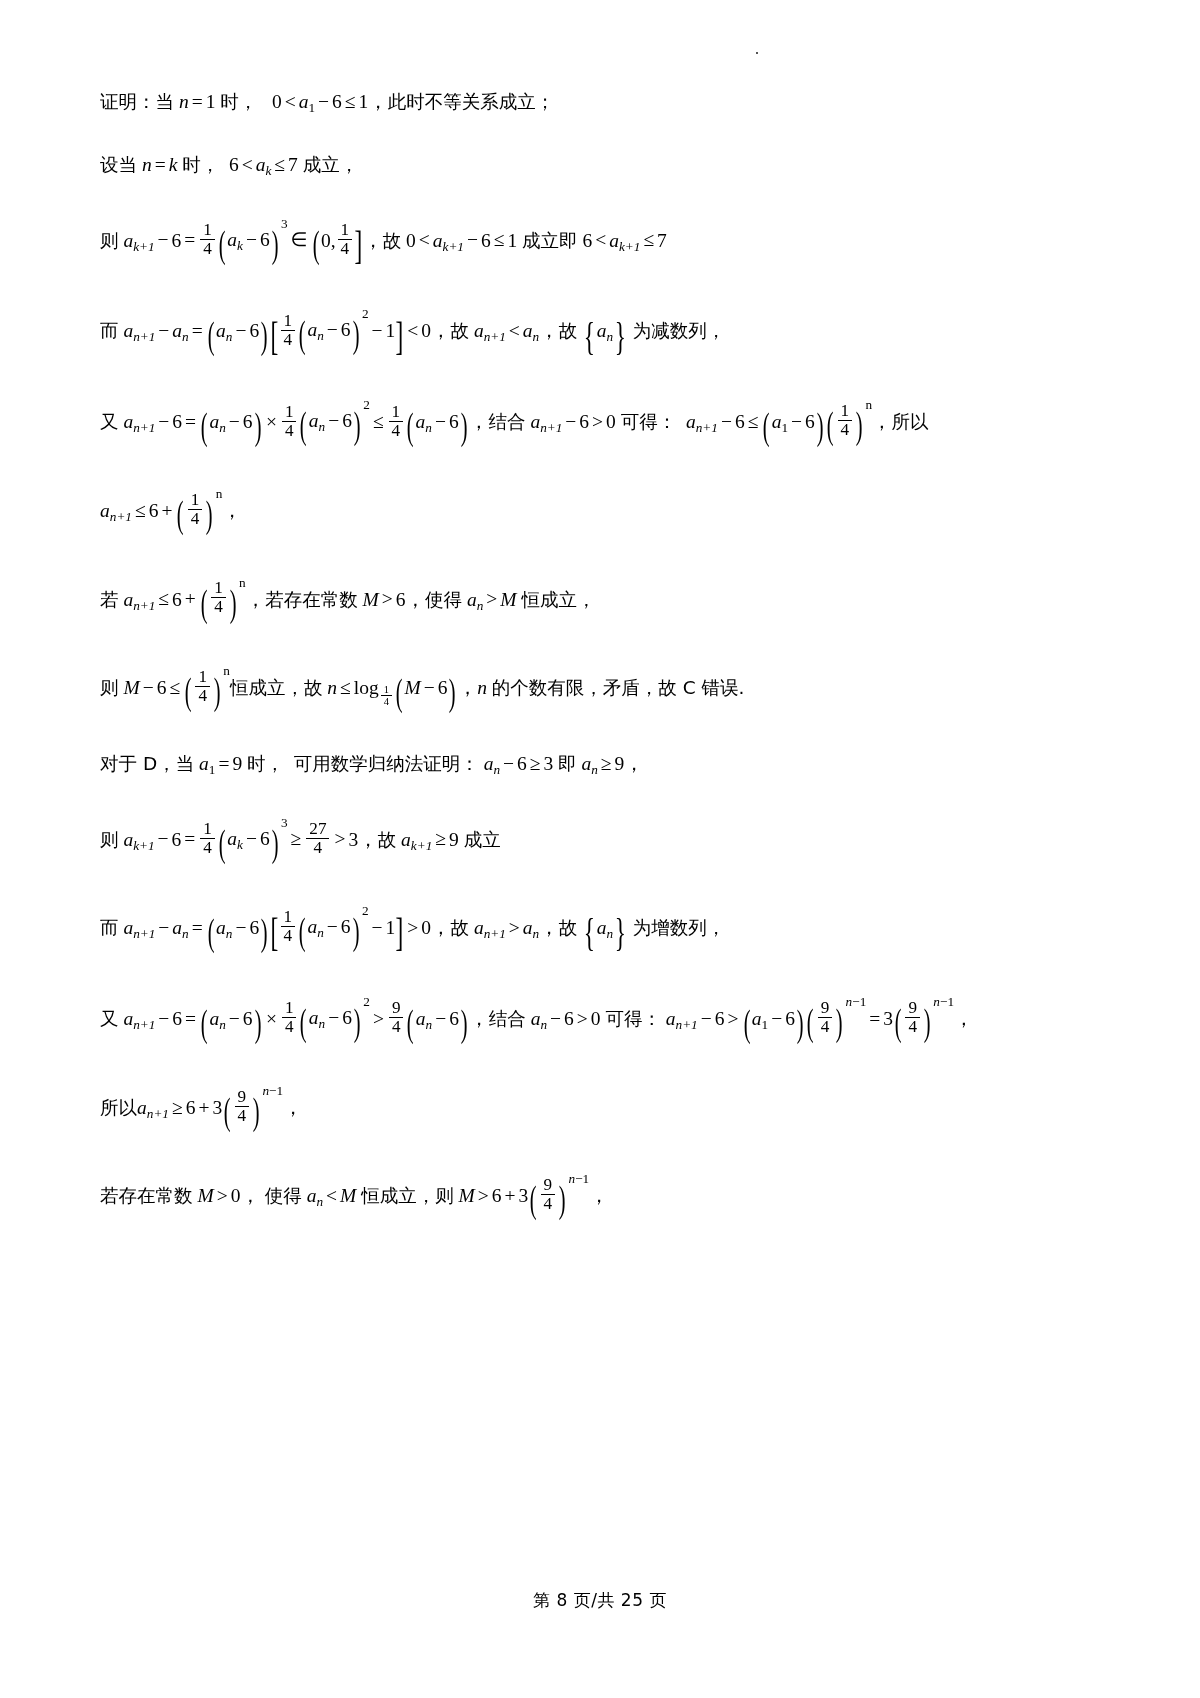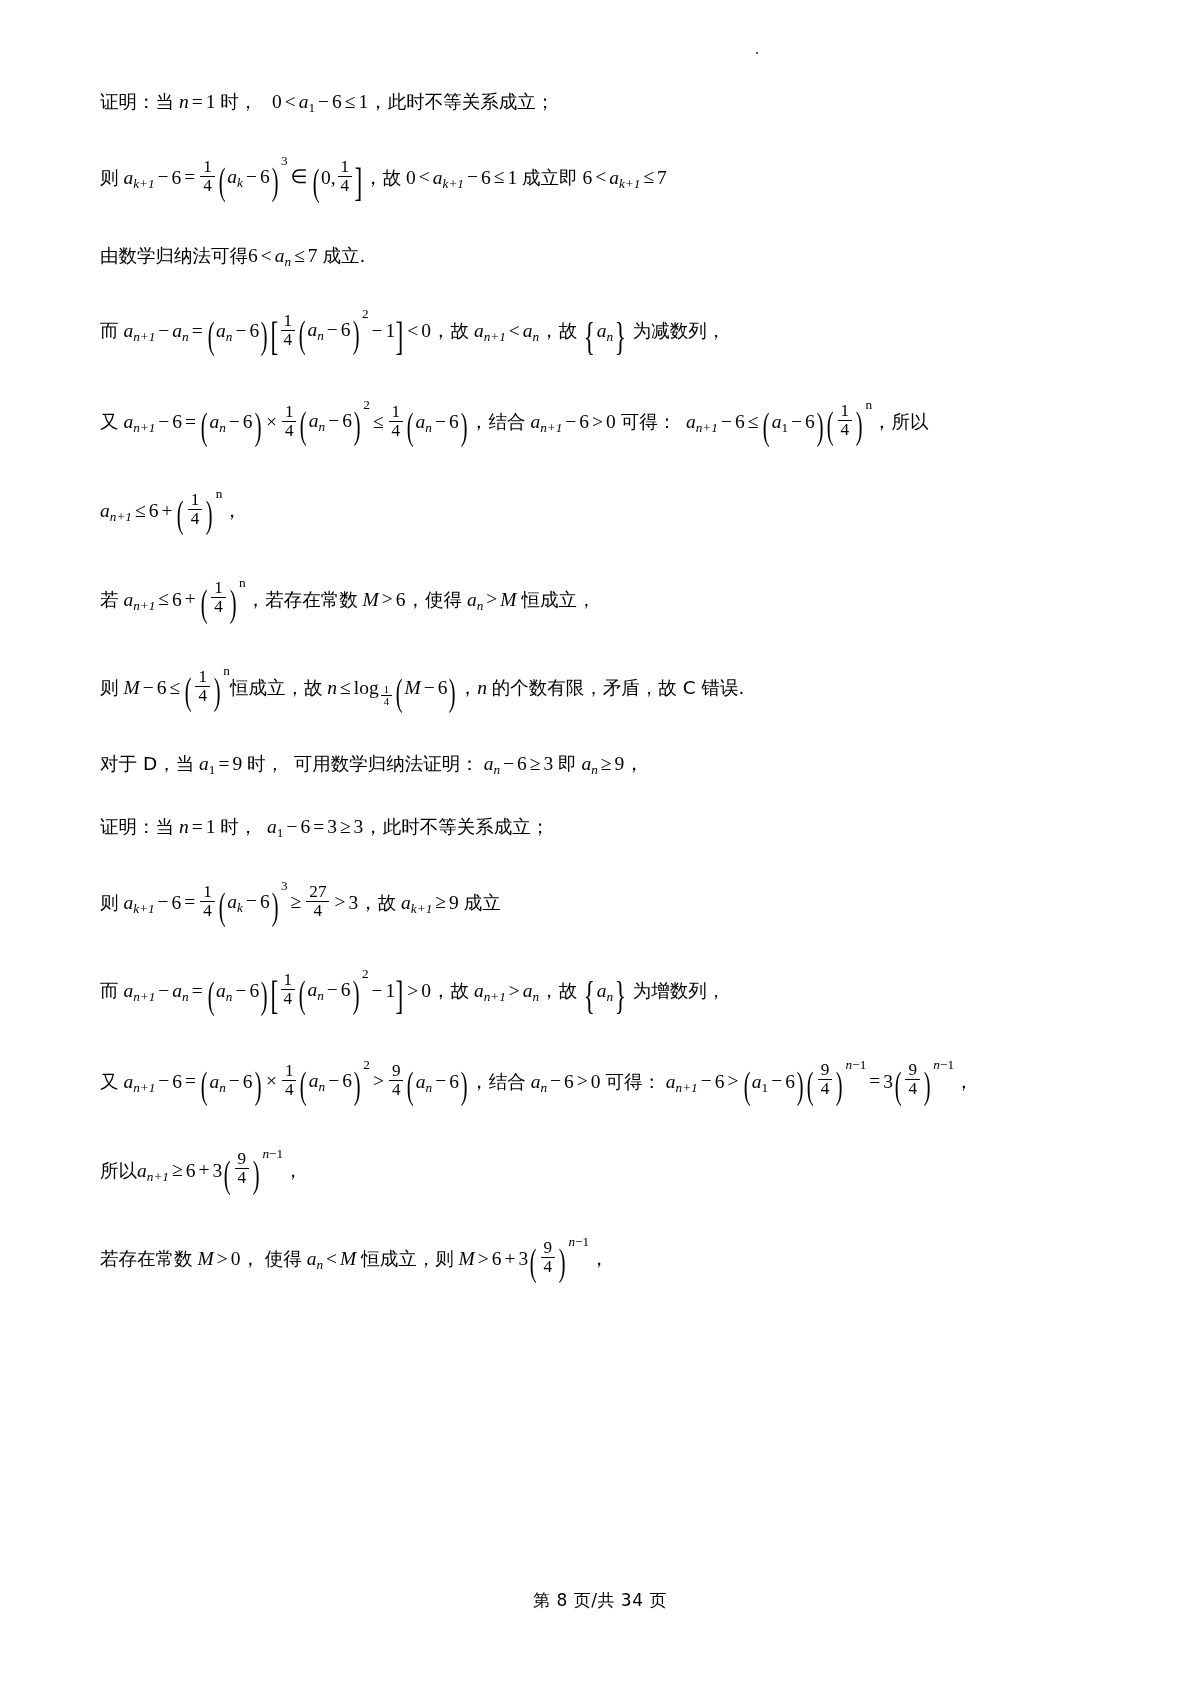--- a/index.html
+++ b/index.html
@@ -99,29 +99,30 @@
 
 <div class="page">
 
   <div class="dot-mark"></div>
 
   <div class="line">
     <span class="cn">证明：当</span> <span class="mi">n</span><span class="op">=</span><span class="mn">1</span> <span class="cn">时，</span>&nbsp;&nbsp;
     <span class="mn">0</span><span class="op">&lt;</span><span class="mi">a</span><span class="sub mn">1</span><span class="op">−</span><span class="mn">6</span><span class="op">≤</span><span class="mn">1</span>，<span class="cn">此时不等关系成立；</span>
   </div>
 
+  <div class="line">
+    <span class="cn">设当</span> <span class="mi">n</span><span class="op">=</span><span class="mi">k</span> <span class="cn">时，</span>&nbsp;
+    <span class="mn">6</span><span class="op">&lt;</span><span class="mi">a</span><span class="sub">k</span><span class="op">≤</span><span class="mn">7</span> <span class="cn">成立，</span>
+  </div>
 
   <div class="line">
     <span class="cn">则</span> <span class="mi">a</span><span class="sub">k+1</span><span class="op">−</span><span class="mn">6</span><span class="op">=</span><span class="frac"><span class="num mn">1</span><span class="den mn">4</span></span><span class="powgrp"><span class="paren-big">(</span><span class="mi">a</span><span class="sub">k</span><span class="op">−</span><span class="mn">6</span><span class="paren-big">)</span><span class="sup">3</span></span><span class="op">∈</span><span class="paren-big">(</span><span class="mn">0</span>,<span class="frac"><span class="num mn">1</span><span class="den mn">4</span></span><span class="brak-big">]</span>，<span class="cn">故</span>
     <span class="mn">0</span><span class="op">&lt;</span><span class="mi">a</span><span class="sub">k+1</span><span class="op">−</span><span class="mn">6</span><span class="op">≤</span><span class="mn">1</span> <span class="cn">成立即</span> <span class="mn">6</span><span class="op">&lt;</span><span class="mi">a</span><span class="sub">k+1</span><span class="op">≤</span><span class="mn">7</span>
   </div>
 
-  <div class="line">
-    <span class="cn">由数学归纳法可得</span><span class="mn">6</span><span class="op">&lt;</span><span class="mi">a</span><span class="sub">n</span><span class="op">≤</span><span class="mn">7</span> <span class="cn">成立.</span>
-  </div>
 
   <div class="line">
     <span class="cn">而</span> <span class="mi">a</span><span class="sub">n+1</span><span class="op">−</span><span class="mi">a</span><span class="sub">n</span><span class="op">=</span><span class="paren-big">(</span><span class="mi">a</span><span class="sub">n</span><span class="op">−</span><span class="mn">6</span><span class="paren-big">)</span><span class="brak-big">[</span><span class="frac"><span class="num mn">1</span><span class="den mn">4</span></span><span class="powgrp"><span class="paren-big">(</span><span class="mi">a</span><span class="sub">n</span><span class="op">−</span><span class="mn">6</span><span class="paren-big">)</span><span class="sup">2</span></span><span class="op">−</span><span class="mn">1</span><span class="brak-big">]</span><span class="op">&lt;</span><span class="mn">0</span>，<span class="cn">故</span> <span class="mi">a</span><span class="sub">n+1</span><span class="op">&lt;</span><span class="mi">a</span><span class="sub">n</span>，<span class="cn">故</span> <span class="brak-big">{</span><span class="mi">a</span><span class="sub">n</span><span class="brak-big">}</span> <span class="cn">为减数列，</span>
   </div>
 
   <div class="line">
     <span class="cn">又</span> <span class="mi">a</span><span class="sub">n+1</span><span class="op">−</span><span class="mn">6</span><span class="op">=</span><span class="paren-big">(</span><span class="mi">a</span><span class="sub">n</span><span class="op">−</span><span class="mn">6</span><span class="paren-big">)</span><span class="op">×</span><span class="frac"><span class="num mn">1</span><span class="den mn">4</span></span><span class="powgrp"><span class="paren-big">(</span><span class="mi">a</span><span class="sub">n</span><span class="op">−</span><span class="mn">6</span><span class="paren-big">)</span><span class="sup">2</span></span><span class="op">≤</span><span class="frac"><span class="num mn">1</span><span class="den mn">4</span></span><span class="paren-big">(</span><span class="mi">a</span><span class="sub">n</span><span class="op">−</span><span class="mn">6</span><span class="paren-big">)</span>，<span class="cn">结合</span> <span class="mi">a</span><span class="sub">n+1</span><span class="op">−</span><span class="mn">6</span><span class="op">&gt;</span><span class="mn">0</span> <span class="cn">可得：</span>&nbsp; <span class="mi">a</span><span class="sub">n+1</span><span class="op">−</span><span class="mn">6</span><span class="op">≤</span><span class="paren-big">(</span><span class="mi">a</span><span class="sub mn">1</span><span class="op">−</span><span class="mn">6</span><span class="paren-big">)</span><span class="powgrp"><span class="paren-big">(</span><span class="frac"><span class="num mn">1</span><span class="den mn">4</span></span><span class="paren-big">)</span><span class="sup mi">n</span></span>，<span class="cn">所以</span>
   </div>
 
   <div class="line">
@@ -133,24 +134,20 @@
   </div>
 
   <div class="line">
     <span class="cn">则</span> <span class="mi">M</span><span class="op">−</span><span class="mn">6</span><span class="op">≤</span><span class="powgrp"><span class="paren-big">(</span><span class="frac"><span class="num mn">1</span><span class="den mn">4</span></span><span class="paren-big">)</span><span class="sup mi">n</span></span><span class="cn">恒成立，</span><span class="cn">故</span> <span class="mi">n</span><span class="op">≤</span><span class="mn">log</span><span class="logsub"><span class="frac"><span class="num mn">1</span><span class="den mn">4</span></span></span><span class="paren-big">(</span><span class="mi">M</span><span class="op">−</span><span class="mn">6</span><span class="paren-big">)</span>，<span class="mi">n</span> <span class="cn">的个数有限，矛盾，故 C 错误.</span>
   </div>
 
   <div class="line">
     <span class="cn">对于 D，当</span> <span class="mi">a</span><span class="sub mn">1</span><span class="op">=</span><span class="mn">9</span> <span class="cn">时，</span>&nbsp;&nbsp;<span class="cn">可用数学归纳法证明：</span> <span class="mi">a</span><span class="sub">n</span><span class="op">−</span><span class="mn">6</span><span class="op">≥</span><span class="mn">3</span> <span class="cn">即</span> <span class="mi">a</span><span class="sub">n</span><span class="op">≥</span><span class="mn">9</span>，
   </div>
 
-  <div class="line">
-    <span class="cn">证明：当</span> <span class="mi">n</span><span class="op">=</span><span class="mn">1</span> <span class="cn">时，</span>&nbsp;
-    <span class="mi">a</span><span class="sub mn">1</span><span class="op">−</span><span class="mn">6</span><span class="op">=</span><span class="mn">3</span><span class="op">≥</span><span class="mn">3</span>，<span class="cn">此时不等关系成立；</span>
-  </div>
 
 
   <div class="line">
     <span class="cn">则</span> <span class="mi">a</span><span class="sub">k+1</span><span class="op">−</span><span class="mn">6</span><span class="op">=</span><span class="frac"><span class="num mn">1</span><span class="den mn">4</span></span><span class="powgrp"><span class="paren-big">(</span><span class="mi">a</span><span class="sub">k</span><span class="op">−</span><span class="mn">6</span><span class="paren-big">)</span><span class="sup">3</span></span><span class="op">≥</span><span class="frac"><span class="num mn">27</span><span class="den mn">4</span></span><span class="op">&gt;</span><span class="mn">3</span>，<span class="cn">故</span> <span class="mi">a</span><span class="sub">k+1</span><span class="op">≥</span><span class="mn">9</span> <span class="cn">成立</span>
   </div>
 
 
   <div class="line">
     <span class="cn">而</span> <span class="mi">a</span><span class="sub">n+1</span><span class="op">−</span><span class="mi">a</span><span class="sub">n</span><span class="op">=</span><span class="paren-big">(</span><span class="mi">a</span><span class="sub">n</span><span class="op">−</span><span class="mn">6</span><span class="paren-big">)</span><span class="brak-big">[</span><span class="frac"><span class="num mn">1</span><span class="den mn">4</span></span><span class="powgrp"><span class="paren-big">(</span><span class="mi">a</span><span class="sub">n</span><span class="op">−</span><span class="mn">6</span><span class="paren-big">)</span><span class="sup">2</span></span><span class="op">−</span><span class="mn">1</span><span class="brak-big">]</span><span class="op">&gt;</span><span class="mn">0</span>，<span class="cn">故</span> <span class="mi">a</span><span class="sub">n+1</span><span class="op">&gt;</span><span class="mi">a</span><span class="sub">n</span>，<span class="cn">故</span> <span class="brak-big">{</span><span class="mi">a</span><span class="sub">n</span><span class="brak-big">}</span> <span class="cn">为增数列，</span>
   </div>
@@ -160,15 +157,15 @@
   </div>
 
   <div class="line">
     <span class="cn">所以</span><span class="mi">a</span><span class="sub">n+1</span><span class="op">≥</span><span class="mn">6</span><span class="op">+</span><span class="mn">3</span><span class="powgrp"><span class="paren-big">(</span><span class="frac"><span class="num mn">9</span><span class="den mn">4</span></span><span class="paren-big">)</span><span class="sup"><span class="mi">n</span>−1</span></span>，
   </div>
 
   <div class="line">
     <span class="cn">若存在常数</span> <span class="mi">M</span><span class="op">&gt;</span><span class="mn">0</span>，&nbsp;<span class="cn">使得</span> <span class="mi">a</span><span class="sub">n</span><span class="op">&lt;</span><span class="mi">M</span> <span class="cn">恒成立，</span><span class="cn">则</span> <span class="mi">M</span><span class="op">&gt;</span><span class="mn">6</span><span class="op">+</span><span class="mn">3</span><span class="powgrp"><span class="paren-big">(</span><span class="frac"><span class="num mn">9</span><span class="den mn">4</span></span><span class="paren-big">)</span><span class="sup"><span class="mi">n</span>−1</span></span>，
   </div>
 
-  <div class="footer">第 8 页/共 34 页</div>
+  <div class="footer">第 8 页/共 25 页</div>
 
 </div>
 
 </body></html>

